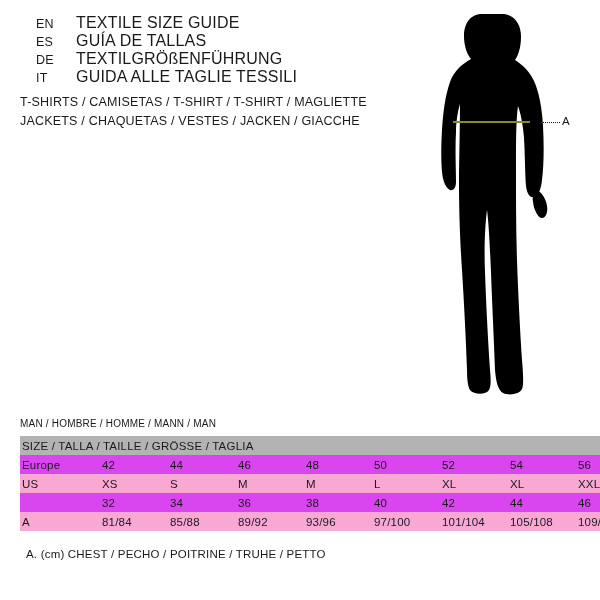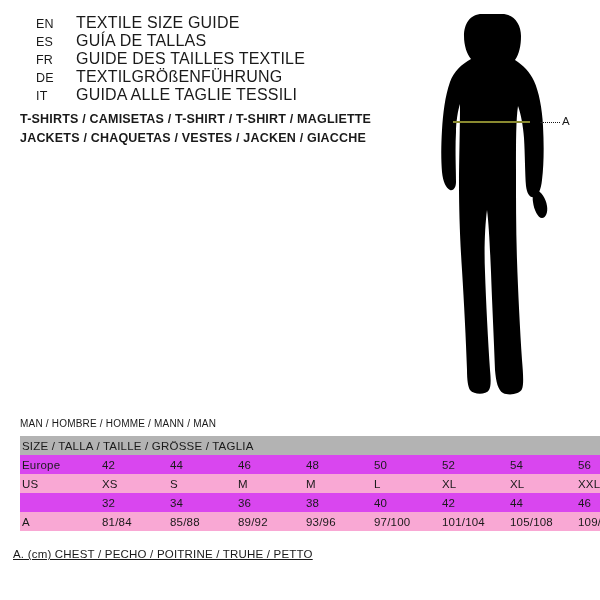--- a/index.html
+++ b/index.html
@@ -43,22 +43,21 @@
   .lang-text {
     font-size: 16px;
     letter-spacing: 0.2px;
     white-space: nowrap;
   }
 
   
   .cat-block {
     position: absolute;
     left: 20px;
-    top: 110px;
-    font-weight: bold;
+    top: 93px;
   }
   .cat-line {
     font-size: 12.5px;
     line-height: 19px;
     letter-spacing: 0.2px;
     white-space: nowrap;
   }
 
   
   .figure-wrap {
@@ -121,45 +120,40 @@
     background: #d946ef;
   }
   tr.row-plain td {
     background: #f9a8d4;
   }
   .col-label { width: 80px; }
   .col-val   { width: 68px; }
 
   .footnote {
     position: absolute;
-    left: 13px;
+    left: 26px;
     top: 548px;
     font-size: 11.5px;
     letter-spacing: 0.2px;
     white-space: nowrap;
-    text-decoration: underline;
   }
 </style>
 </head>
 <body>
 
 <div class="page">
 
   <div class="lang-block">
     <div class="lang-row">
       <span class="lang-code">EN</span>
       <span class="lang-text">TEXTILE SIZE GUIDE</span>
     </div>
     <div class="lang-row">
       <span class="lang-code">ES</span>
       <span class="lang-text">GUÍA DE TALLAS</span>
-    </div>
-    <div class="lang-row">
-      <span class="lang-code">FR</span>
-      <span class="lang-text">GUIDE DES TAILLES TEXTILE</span>
     </div>
     <div class="lang-row">
       <span class="lang-code">DE</span>
       <span class="lang-text">TEXTILGRÖßENFÜHRUNG</span>
     </div>
     <div class="lang-row">
       <span class="lang-code">IT</span>
       <span class="lang-text">GUIDA ALLE TAGLIE TESSILI</span>
     </div>
   </div>

